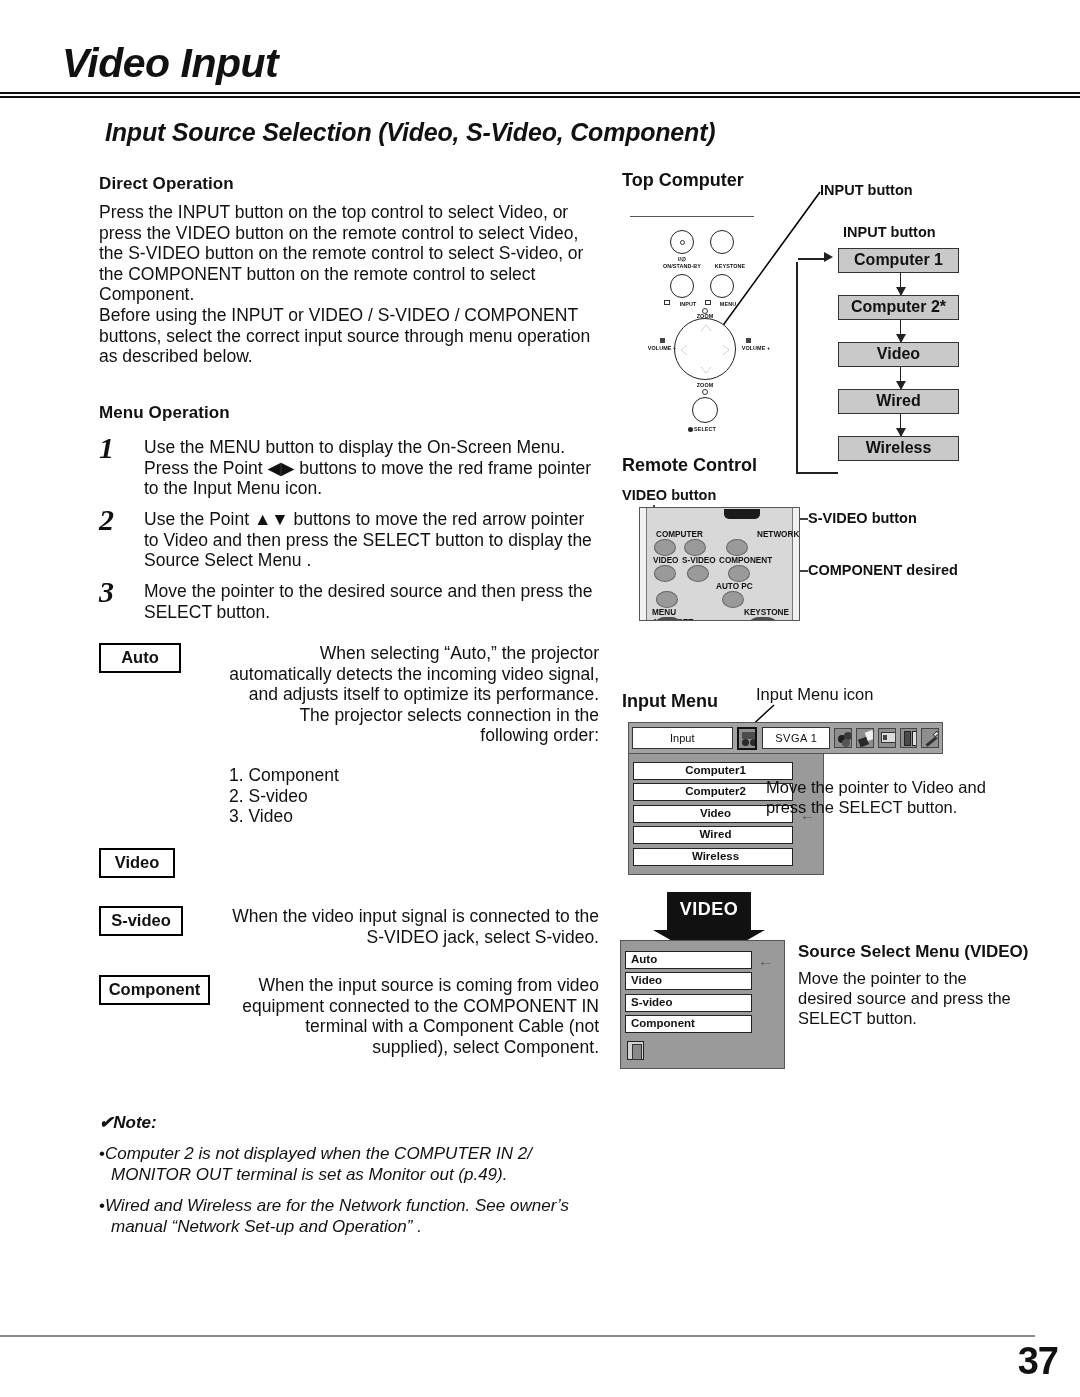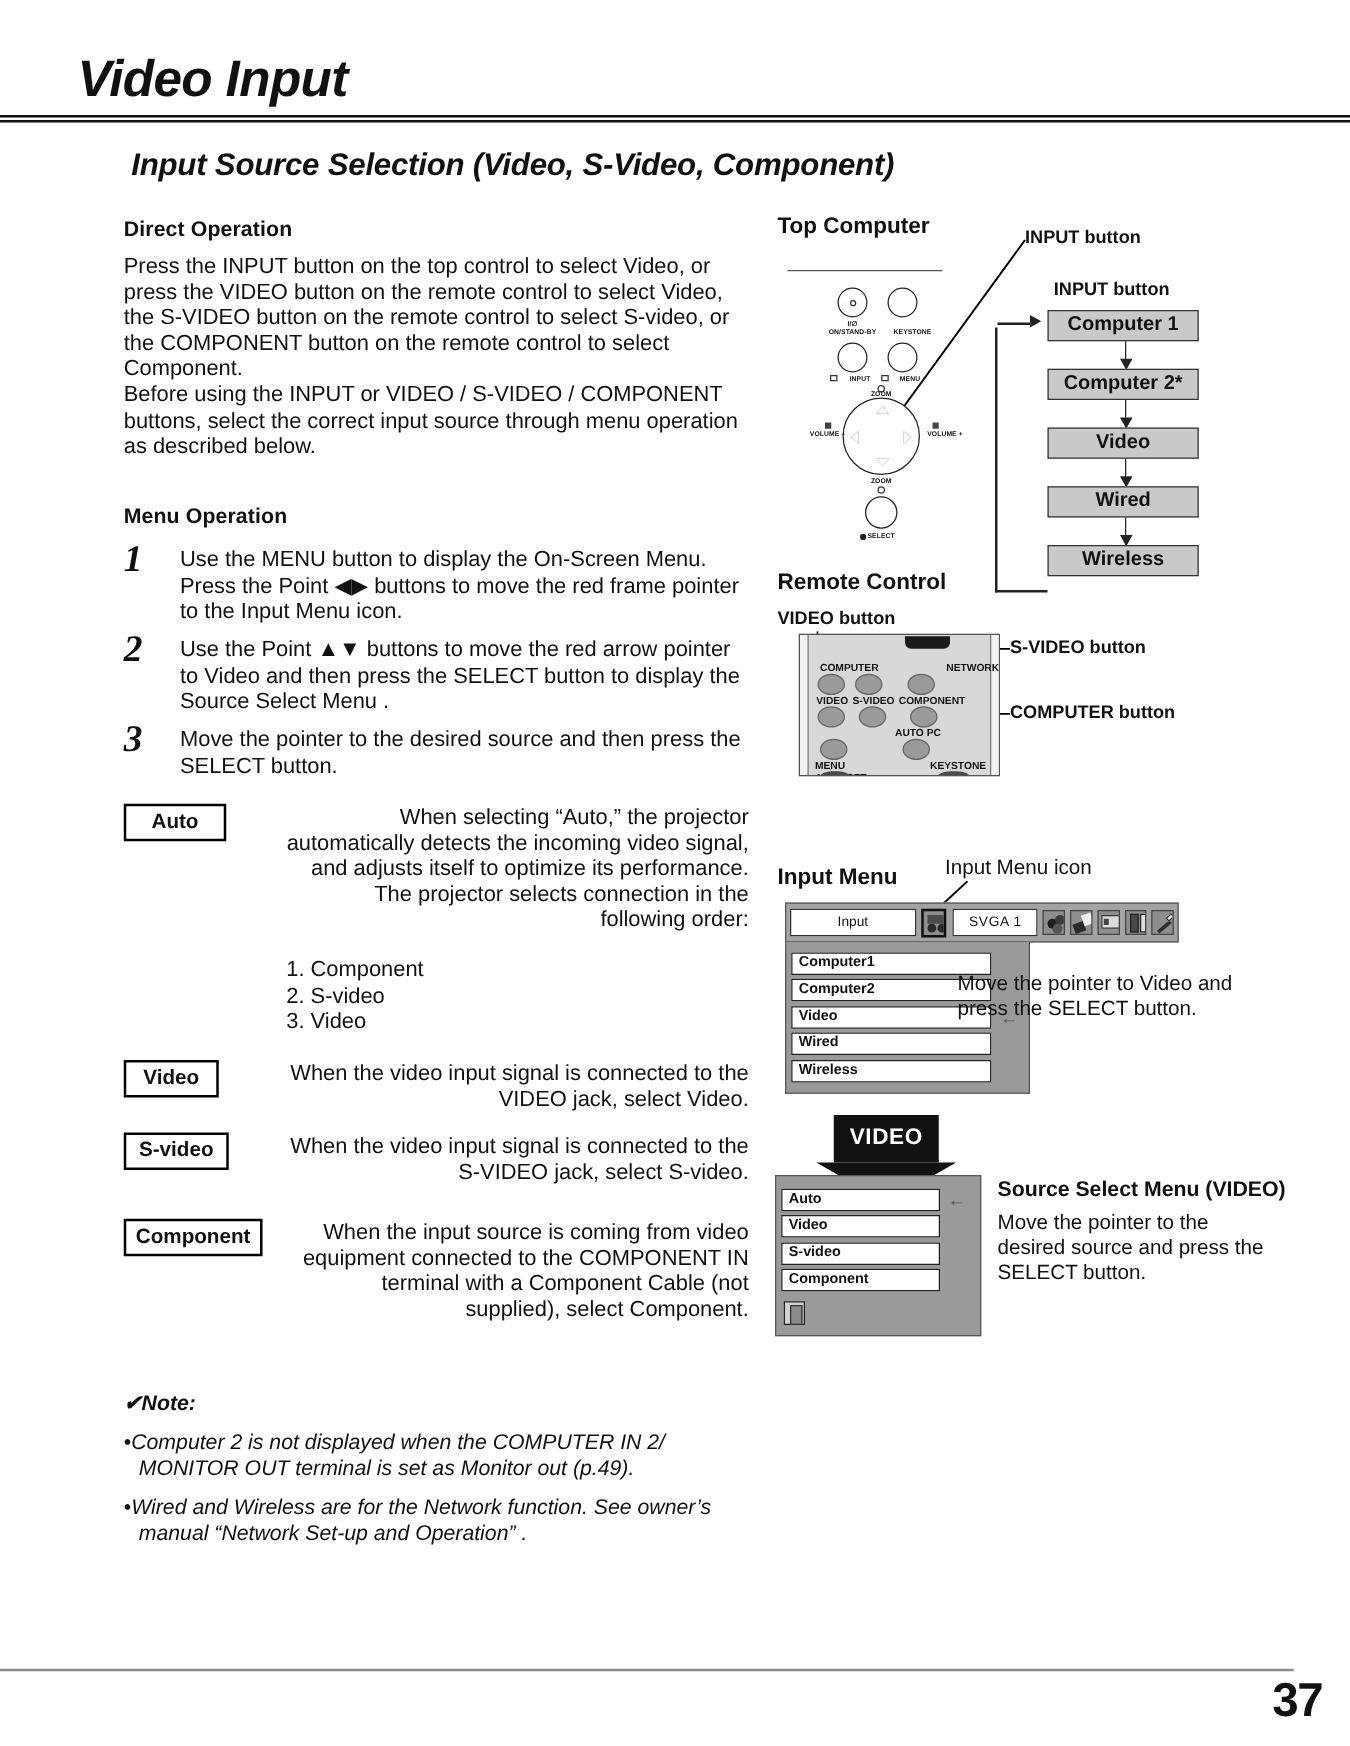--- a/index.html
+++ b/index.html
@@ -170,20 +170,21 @@
   #osd-bar .field.sig-field { width:78px; margin-left:5px; letter-spacing:0.5px; }
   .osd-icon {
     width:20px; height:20px; margin-left:4px;
     background:#8e8e8e; border:1px solid #444;
     position:relative; overflow:hidden;
   }
   .osd-icon.sel { border:2.4px solid #111; width:23px; height:23px; }
   #osd-body {
     width:196px; background:#9a9a9a; border:1px solid #555; border-top:none;
     padding:4px 0 5px 0;
+    text-align:center;
   }
   .osd-item {
     width:160px; height:18px; margin:3.5px 0 3.5px 4px;
     background:#fff; border:1.4px solid #222;
     font-size:11.5px; font-weight:bold; line-height:15px; padding-left:5px;
     position:relative;
   }
   .osd-arrow {
     position:absolute; left:166px; top:2px;
     font-size:15px; line-height:13px; color:#555; font-weight:bold;
@@ -264,21 +265,20 @@
 <div class="defrow" id="def-auto">
   <div class="tag">Auto</div>
   <div class="desc">When selecting “Auto,” the projector automatically detects the incoming video signal, and adjusts itself to optimize its performance. The projector selects connection in the following order:</div>
   <div class="auto-order" style="white-space:pre-line;">1. Component
 2. S-video
 3. Video</div>
 </div>
 
 <div class="defrow" id="def-video">
   <div class="tag">Video</div>
-  <div class="desc">When the video input signal is connected to the VIDEO jack, select Video.</div>
 </div>
 
 <div class="defrow" id="def-svideo">
   <div class="tag">S-video</div>
   <div class="desc">When the video input signal is connected to the S-VIDEO jack, select S-video.</div>
 </div>
 
 <div class="defrow" id="def-component">
   <div class="tag">Component</div>
   <div class="desc">When the input source is coming from video equipment connected to the COMPONENT IN terminal with a Component Cable (not supplied), select Component.</div>
@@ -360,21 +360,21 @@
   <div class="flow-box">Video</div>
   <div class="flow-arrow"></div>
   <div class="flow-box">Wired</div>
   <div class="flow-arrow"></div>
   <div class="flow-box">Wireless</div>
 </div>
 
 <div id="remote-head" class="r-head">Remote Control</div>
 <div id="callout-video" class="callout">VIDEO button</div>
 <div id="callout-svideo" class="callout">S-VIDEO button</div>
-<div id="callout-component" class="callout">COMPUTER button</div>
+<div id="callout-component" class="callout">COMPONENT desired</div>
 
 <svg style="position:absolute; left:636px; top:505px; width:175px; height:110px;">
   <line x1="18" y1="0" x2="18" y2="48" stroke="#000" stroke-width="1.4"></line>
   <line x1="52" y1="48" x2="52" y2="14" stroke="#000" stroke-width="1.4"></line>
   <line x1="52" y1="14" x2="172" y2="14" stroke="#000" stroke-width="1.4"></line>
   <line x1="90" y1="66" x2="172" y2="66" stroke="#000" stroke-width="1.4"></line>
 </svg>
 
 <div id="remote-art">
   <div class="side left"></div>

